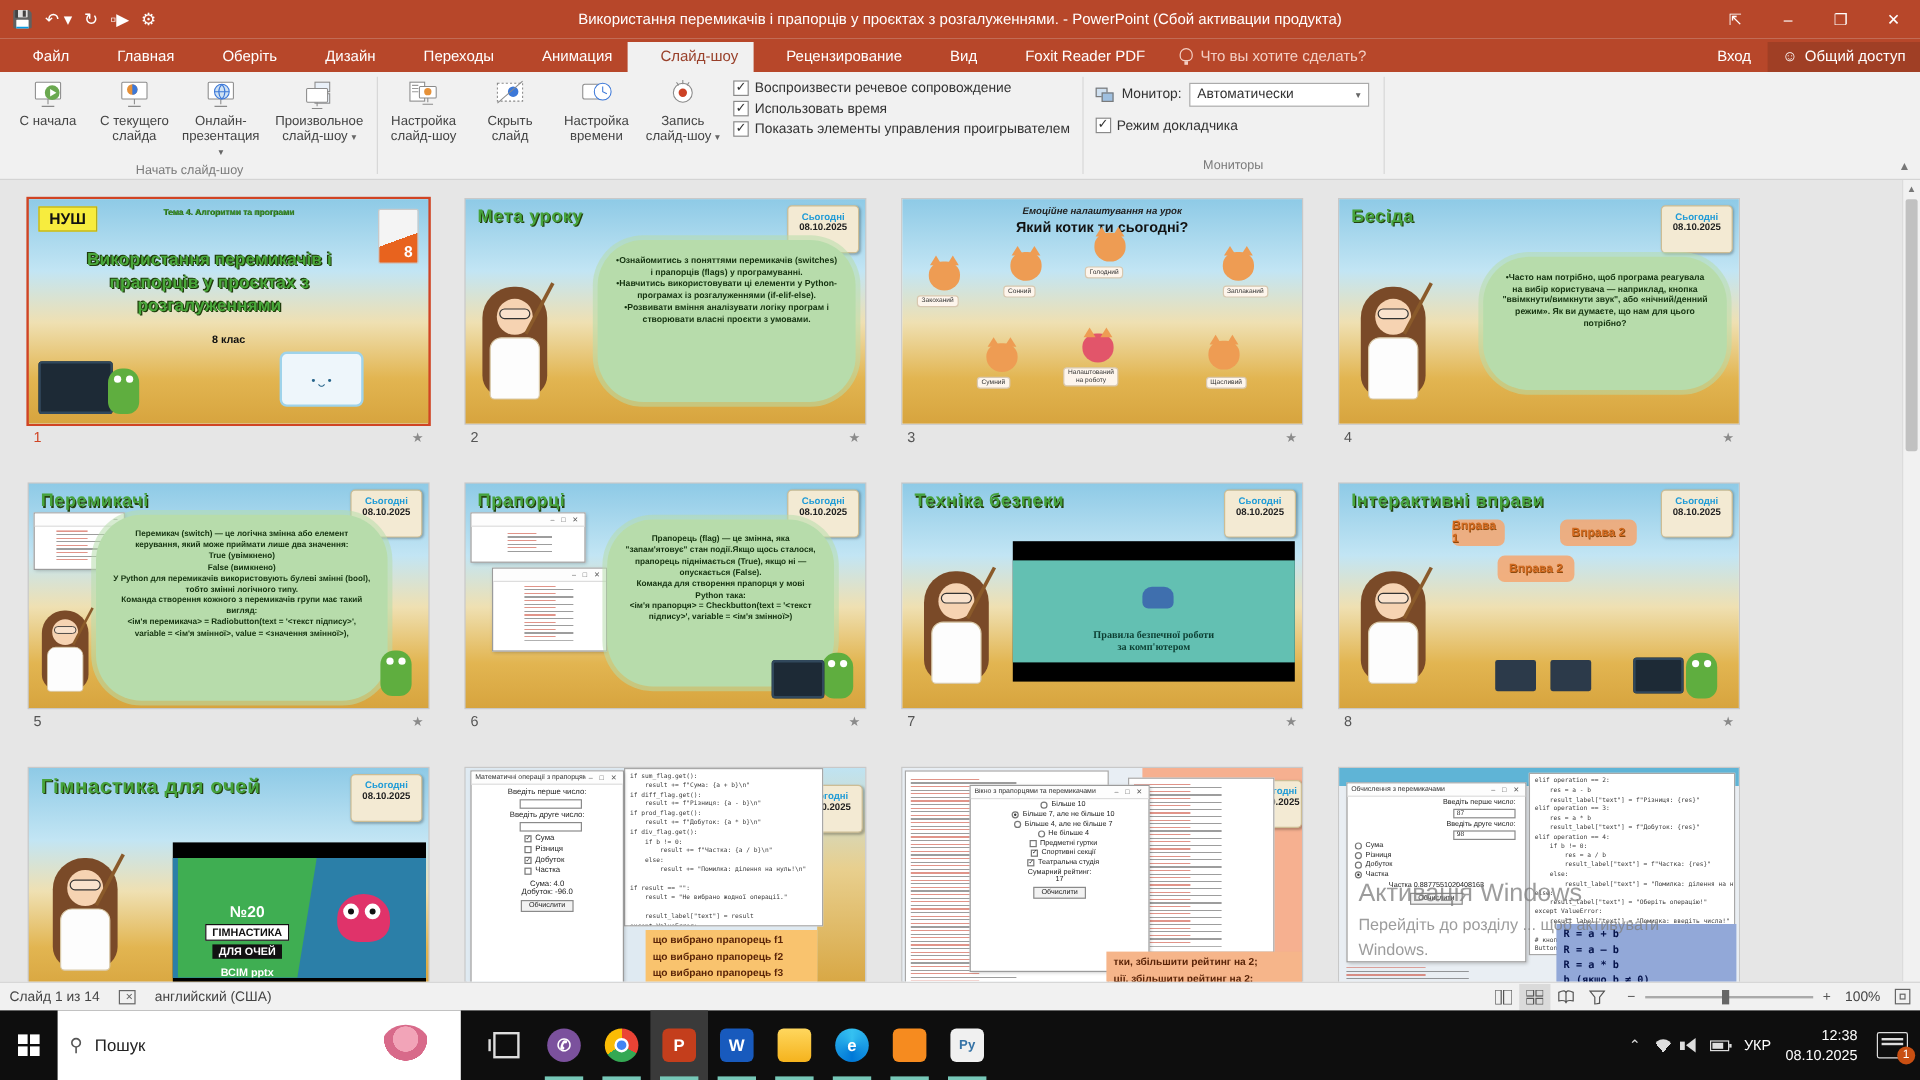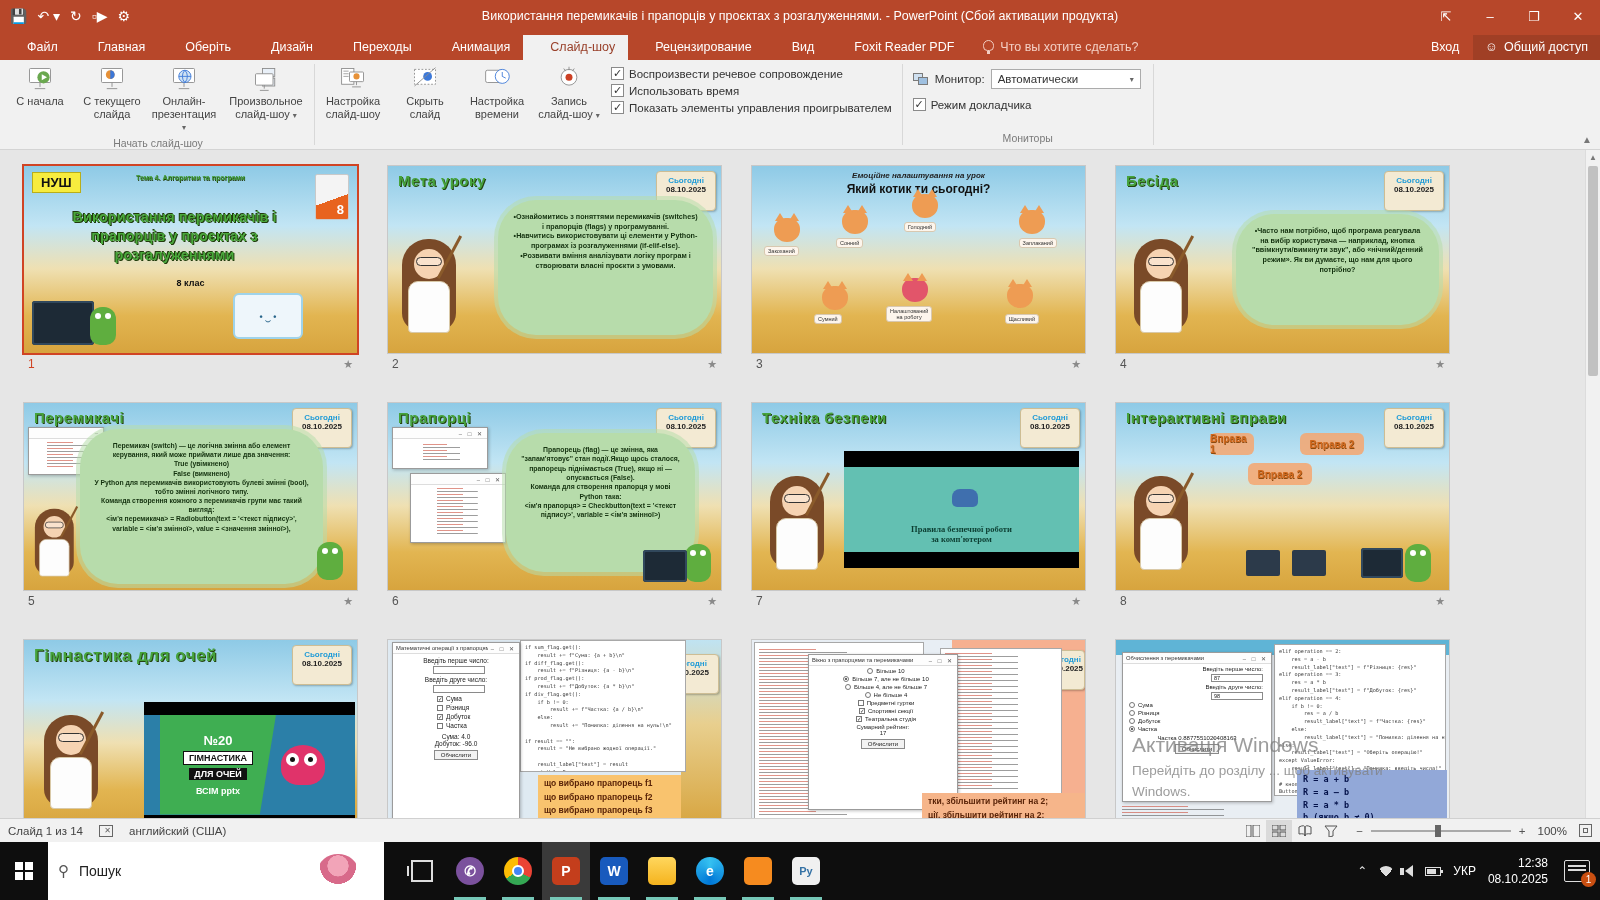--- a/index.html
+++ b/index.html
@@ -152,21 +152,21 @@
   .s1topic { position:absolute; left:0; right:0; top:8px; text-align:center; font-weight:bold; font-size:7px; color:#3f9b35; text-shadow:.5px .5px 0 #203c0c; }
   .cat { position:absolute; width:26px; height:24px; background:#ee9c53; border-radius:45% 45% 50% 50%; }
   .cat:before, .cat:after { content:""; position:absolute; top:-5px; border-left:5px solid transparent; border-right:5px solid transparent; border-bottom:8px solid #ee9c53; }
   .cat:before { left:1px; } .cat:after { right:1px; }
   .catlab { position:absolute; background:#fdf5ec; border:1px solid #d8c8b0; border-radius:3px; font-size:5.5px; padding:1px 3px; color:#333; white-space:nowrap; }
   .vbtn { position:absolute; background:rgba(246,166,110,.85); border-radius:6px; color:#d2691e; font-weight:bold; font-size:10px; display:flex; align-items:center; justify-content:center; text-shadow:.5px .5px 0 #8a4a10; }
   .videoframe { position:absolute; background:#000; }
   .vidinner { position:absolute; left:0; right:0; top:14%; bottom:14%; background:#63c0b2; display:flex; flex-direction:column; align-items:center; justify-content:flex-end; padding-bottom:8px; }
   .vidcap { color:#0d3f33; font-weight:bold; font-size:8.5px; text-align:center; font-family:"Liberation Serif", serif; }
   .robot { position:absolute; left:46%; top:26%; width:26px; height:18px; background:#3f6fae; border-radius:8px 8px 5px 5px; }
-  .g9left { position:absolute; left:16px; top:0; width:55%; height:100%; background:#3fae52; clip-path:polygon(0 0,100% 0,86% 100%,0 100%); display:flex; flex-direction:column; align-items:center; justify-content:center; gap:3px; }
+  .g9left { position:absolute; left:4px; top:0; width:55%; height:100%; background:#3fae52; clip-path:polygon(0 0,100% 0,86% 100%,0 100%); display:flex; flex-direction:column; align-items:center; justify-content:flex-end; gap:3px; }
   .g9no { color:#fff; font-weight:bold; font-size:13px; }
   .g9a { background:#fff; color:#111; font-weight:bold; font-size:9px; padding:1px 5px; border:1.5px solid #111; }
   .g9b { background:#111; color:#fff; font-weight:bold; font-size:9px; padding:1px 5px; }
   .g9brand { color:#fff; font-weight:bold; font-size:9px; margin-top:3px; }
   .octopus { position:absolute; right:14%; top:30%; width:44px; height:40px; background:#e0336a; border-radius:50% 50% 40% 40%; }
   .octopus:after { content:""; position:absolute; left:5px; top:8px; width:13px; height:13px; background:#fff; border-radius:50%; box-shadow:18px 0 0 #fff; }
   .octopus:before { content:""; position:absolute; left:9px; top:12px; width:5px; height:5px; background:#111; border-radius:50%; box-shadow:18px 0 0 #111; z-index:1; }
   .kidmon { position:absolute; background:#2c3a4a; border-radius:2px; }
   .formula { position:absolute; background:#92a8d8; color:#04124a; font-weight:bold; font-family:"DejaVu Sans Mono", monospace; font-size:8.5px; line-height:1.5; padding:3px 6px; white-space:pre-line; }
   .obox { position:absolute; background:#f9c36e; color:#5a2408; font-weight:bold; font-size:8.5px; line-height:1.6; padding:2px 6px; white-space:pre-line; }

